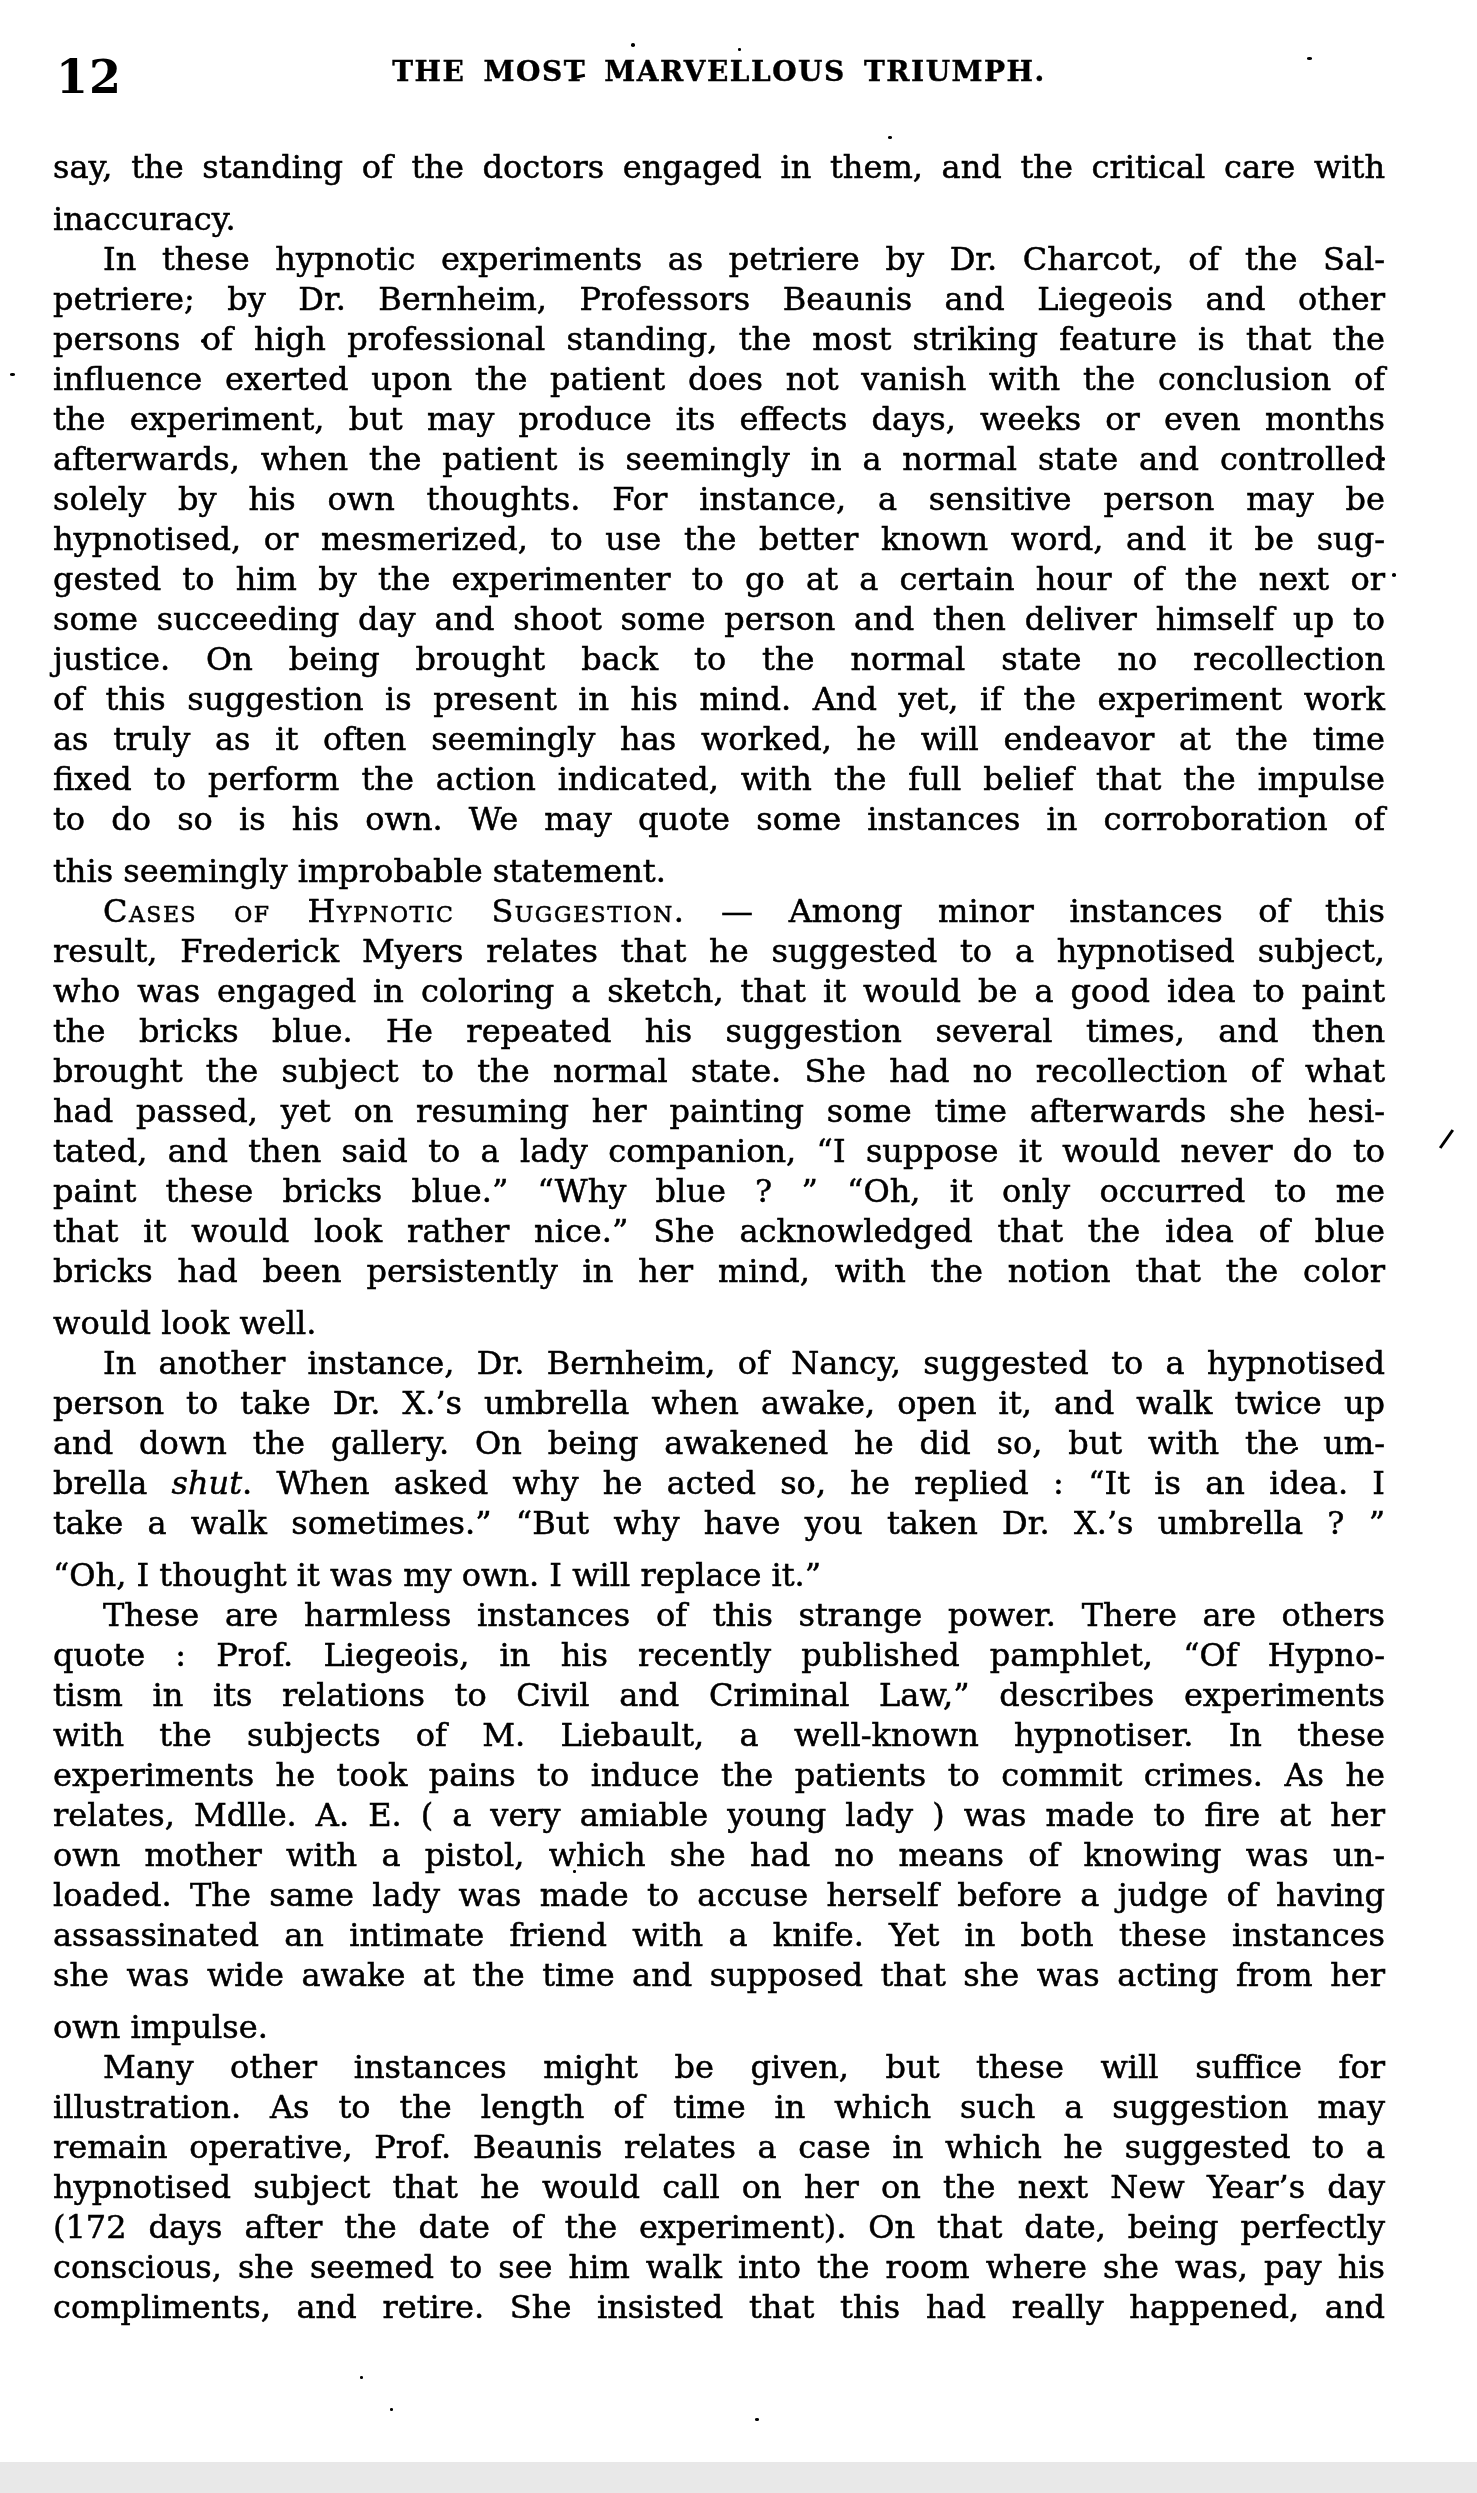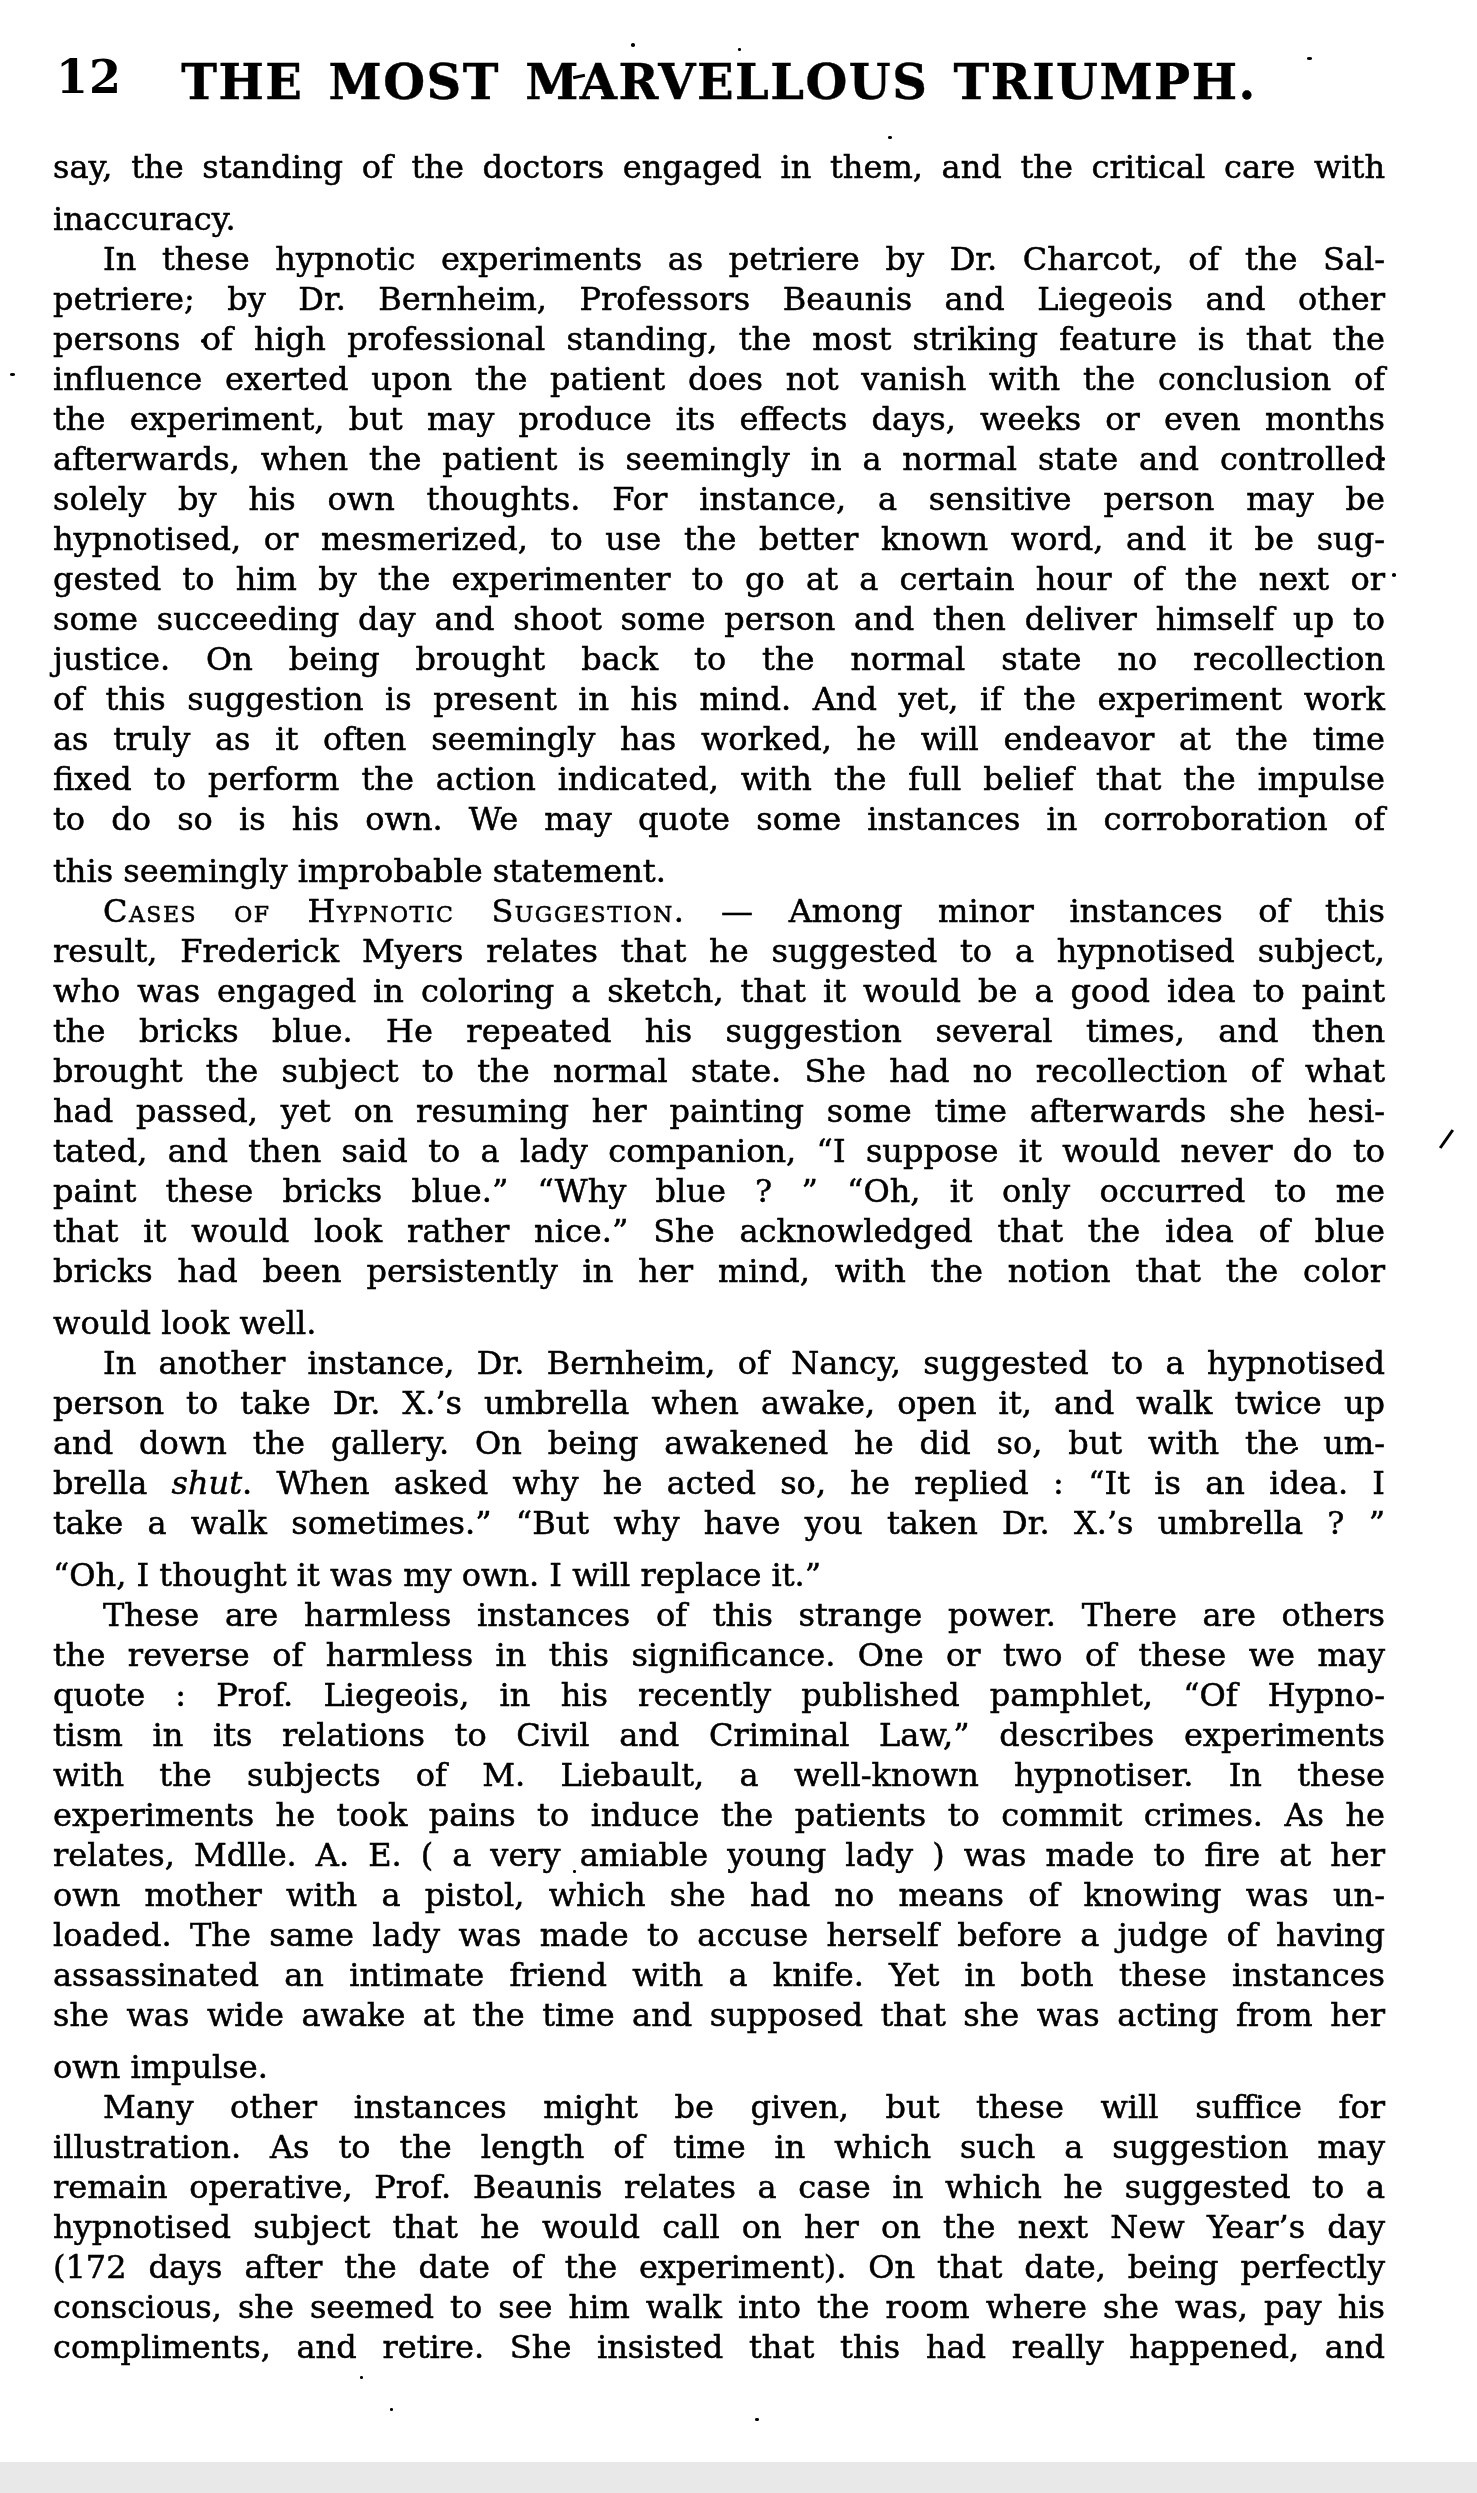--- a/index.html
+++ b/index.html
@@ -8,21 +8,21 @@
     background:#ffffff; color:#000; overflow:hidden;
     font-family:"DejaVu Serif","Liberation Serif",serif;
   }
   .page-number {
     position:absolute; left:56px; top:54px;
     font-size:46px; font-weight:bold; line-height:1;
     letter-spacing:1px;
   }
   .running-title {
     position:absolute; left:53px; top:58px; width:1332px;
-    text-align:center; font-size:48px; font-weight:bold; line-height:1;
+    text-align:center; font-size:28px; font-weight:bold; line-height:1;
     letter-spacing:1.5px; word-spacing:7px;
     -webkit-text-stroke:0.4px #000;
   }
   .body-col {
     position:absolute; left:53px; top:147px; width:1332px;
     font-size:32px; line-height:40px;
     -webkit-text-stroke:0.5px #000;
   }
   .line { text-align:justify; text-align-last:justify; }
   .line.endline { text-align-last:left;margin-top:12px; }
@@ -99,21 +99,20 @@
       <div class="para indent">
         <div class="line"><span class="">In another instance, Dr. Bernheim, of Nancy, suggested to a hypnotised</span></div>
         <div class="line"><span class="">person to take Dr. X.’s umbrella when awake, open it, and walk twice up</span></div>
         <div class="line"><span class="">and down the gallery. On being awakened he did so, but with the um-</span></div>
         <div class="line"><span class="">brella </span><span class="it">shut</span><span class="">. When asked why he acted so, he replied : “It is an idea. I</span></div>
         <div class="line"><span class="">take a walk sometimes.” “But why have you taken Dr. X.’s umbrella ? ”</span></div>
         <div class="line endline"><span class="">“Oh, I thought it was my own. I will replace it.”</span></div>
       </div>
       <div class="para indent">
         <div class="line"><span class="">These are harmless instances of this strange power. There are others</span></div>
-        <div class="line"><span class="">the reverse of harmless in this significance. One or two of these we may</span></div>
         <div class="line"><span class="">quote : Prof. Liegeois, in his recently published pamphlet, “Of Hypno-</span></div>
         <div class="line"><span class="">tism in its relations to Civil and Criminal Law,” describes experiments</span></div>
         <div class="line"><span class="">with the subjects of M. Liebault, a well-known hypnotiser. In these</span></div>
         <div class="line"><span class="">experiments he took pains to induce the patients to commit crimes. As he</span></div>
         <div class="line"><span class="">relates, Mdlle. A. E. ( a very amiable young lady ) was made to fire at her</span></div>
         <div class="line"><span class="">own mother with a pistol, which she had no means of knowing was un-</span></div>
         <div class="line"><span class="">loaded. The same lady was made to accuse herself before a judge of having</span></div>
         <div class="line"><span class="">assassinated an intimate friend with a knife. Yet in both these instances</span></div>
         <div class="line"><span class="">she was wide awake at the time and supposed that she was acting from her</span></div>
         <div class="line endline"><span class="">own impulse.</span></div>

